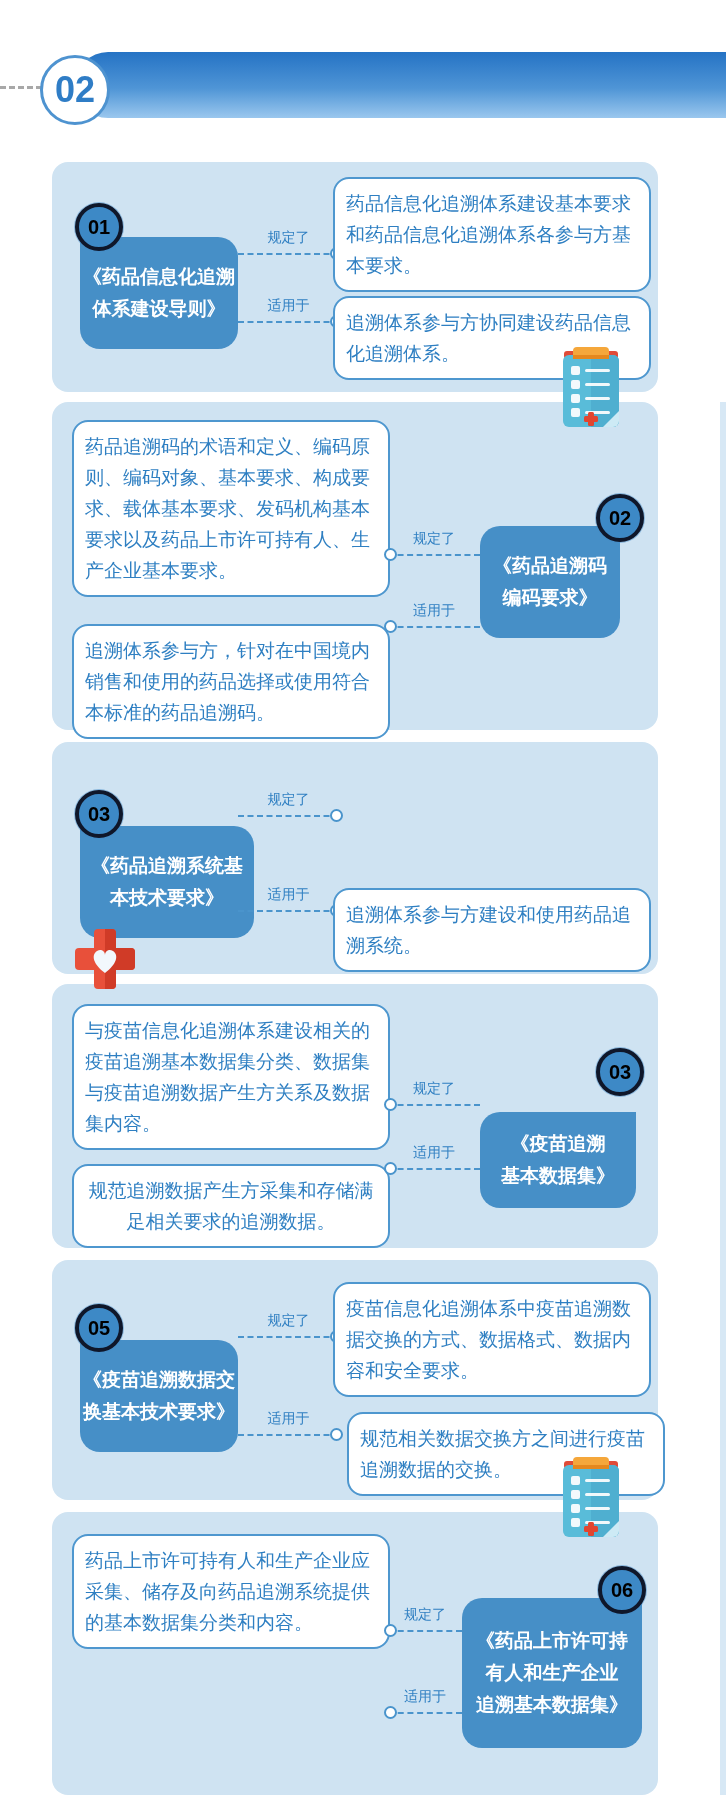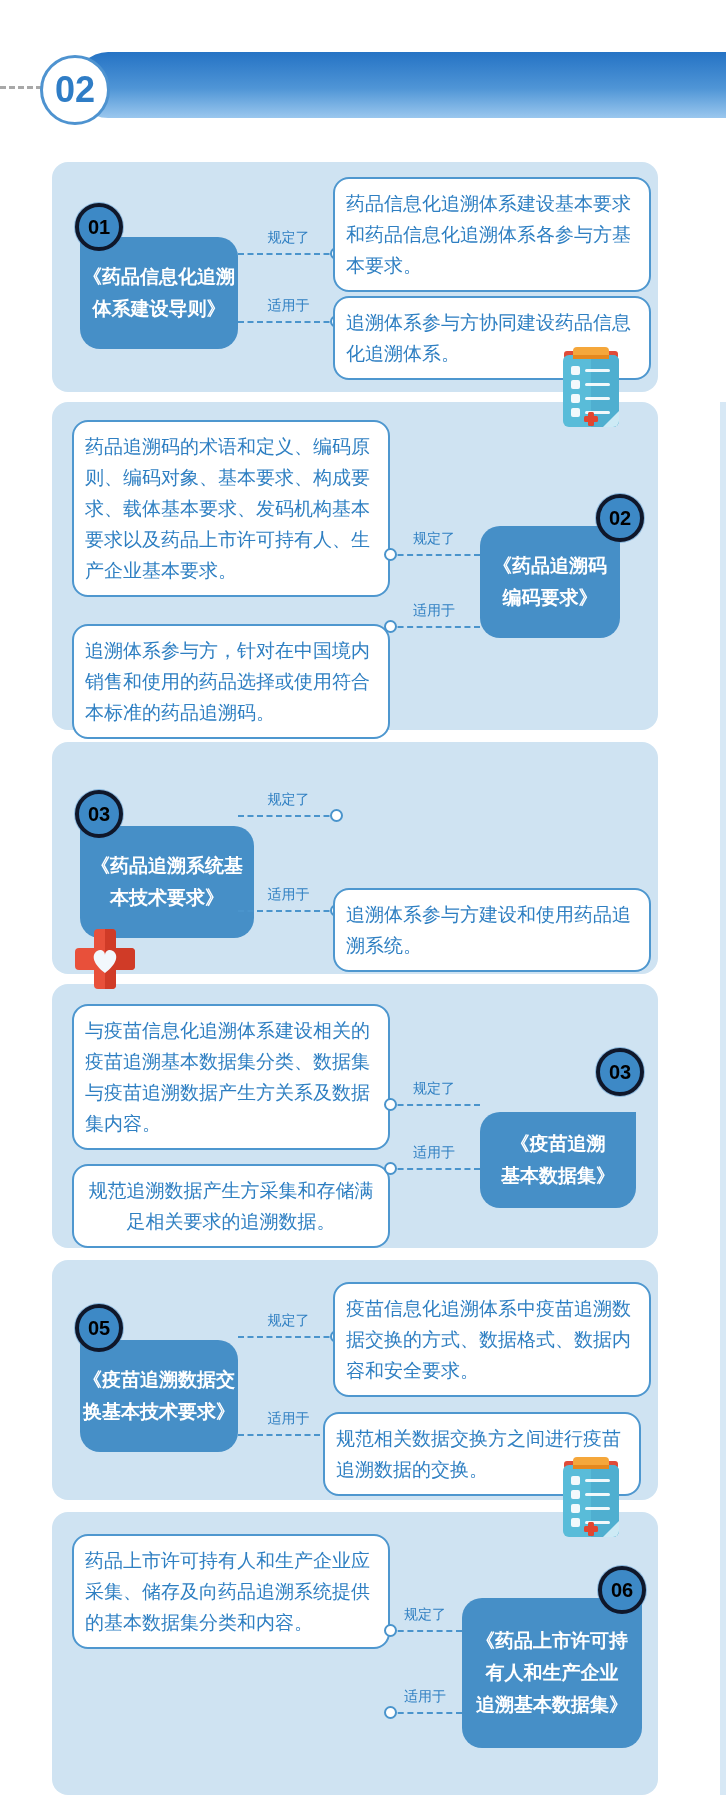--- a/index.html
+++ b/index.html
@@ -49,21 +49,21 @@
   
   .s3-badge{left:75px;top:790px;} .s3-blue{left:80px;top:826px;width:174px;height:112px;}
   .s3-w1{left:333px;top:760px;} .s3-w2{left:333px;top:888px;}
   .s3-c1{left:238px;top:787px;width:101px;} .s3-c2{left:238px;top:882px;width:101px;}
   
   .s4-w1{left:72px;top:1004px;} .s4-w2{left:72px;top:1164px;text-align:center;}
   .s4-blue{left:480px;top:1080px;width:156px;height:96px;margin-top:32px;} .s4-badge{left:596px;top:1048px;}
   .s4-c1{left:388px;top:1076px;width:92px;} .s4-c2{left:388px;top:1140px;width:92px;}
   
   .s5-badge{left:75px;top:1304px;} .s5-blue{left:80px;top:1340px;width:158px;height:112px;}
-  .s5-w1{left:333px;top:1282px;} .s5-w2{left:323px;top:1412px;font-family:Liberation Serif, serif;}
+  .s5-w1{left:333px;top:1282px;} .s5-w2{left:347px;top:1412px;font-family:Liberation Serif, serif;}
   .s5-c1{left:238px;top:1308px;width:101px;} .s5-c2{left:238px;top:1406px;width:101px;}
   
   .s6-w1{left:72px;top:1534px;} .s6-w2{left:72px;top:1664px;}
   .s6-blue{left:462px;top:1598px;width:180px;height:150px;} .s6-badge{left:598px;top:1566px;}
   .s6-c1{left:388px;top:1602px;width:74px;} .s6-c2{left:388px;top:1684px;width:74px;}
   
   .icon-clip-a{left:556px;top:346px;} .icon-clip-b{left:556px;top:1456px;}
   .icon-cross{left:72px;top:926px;}
 </style>
 </head>

